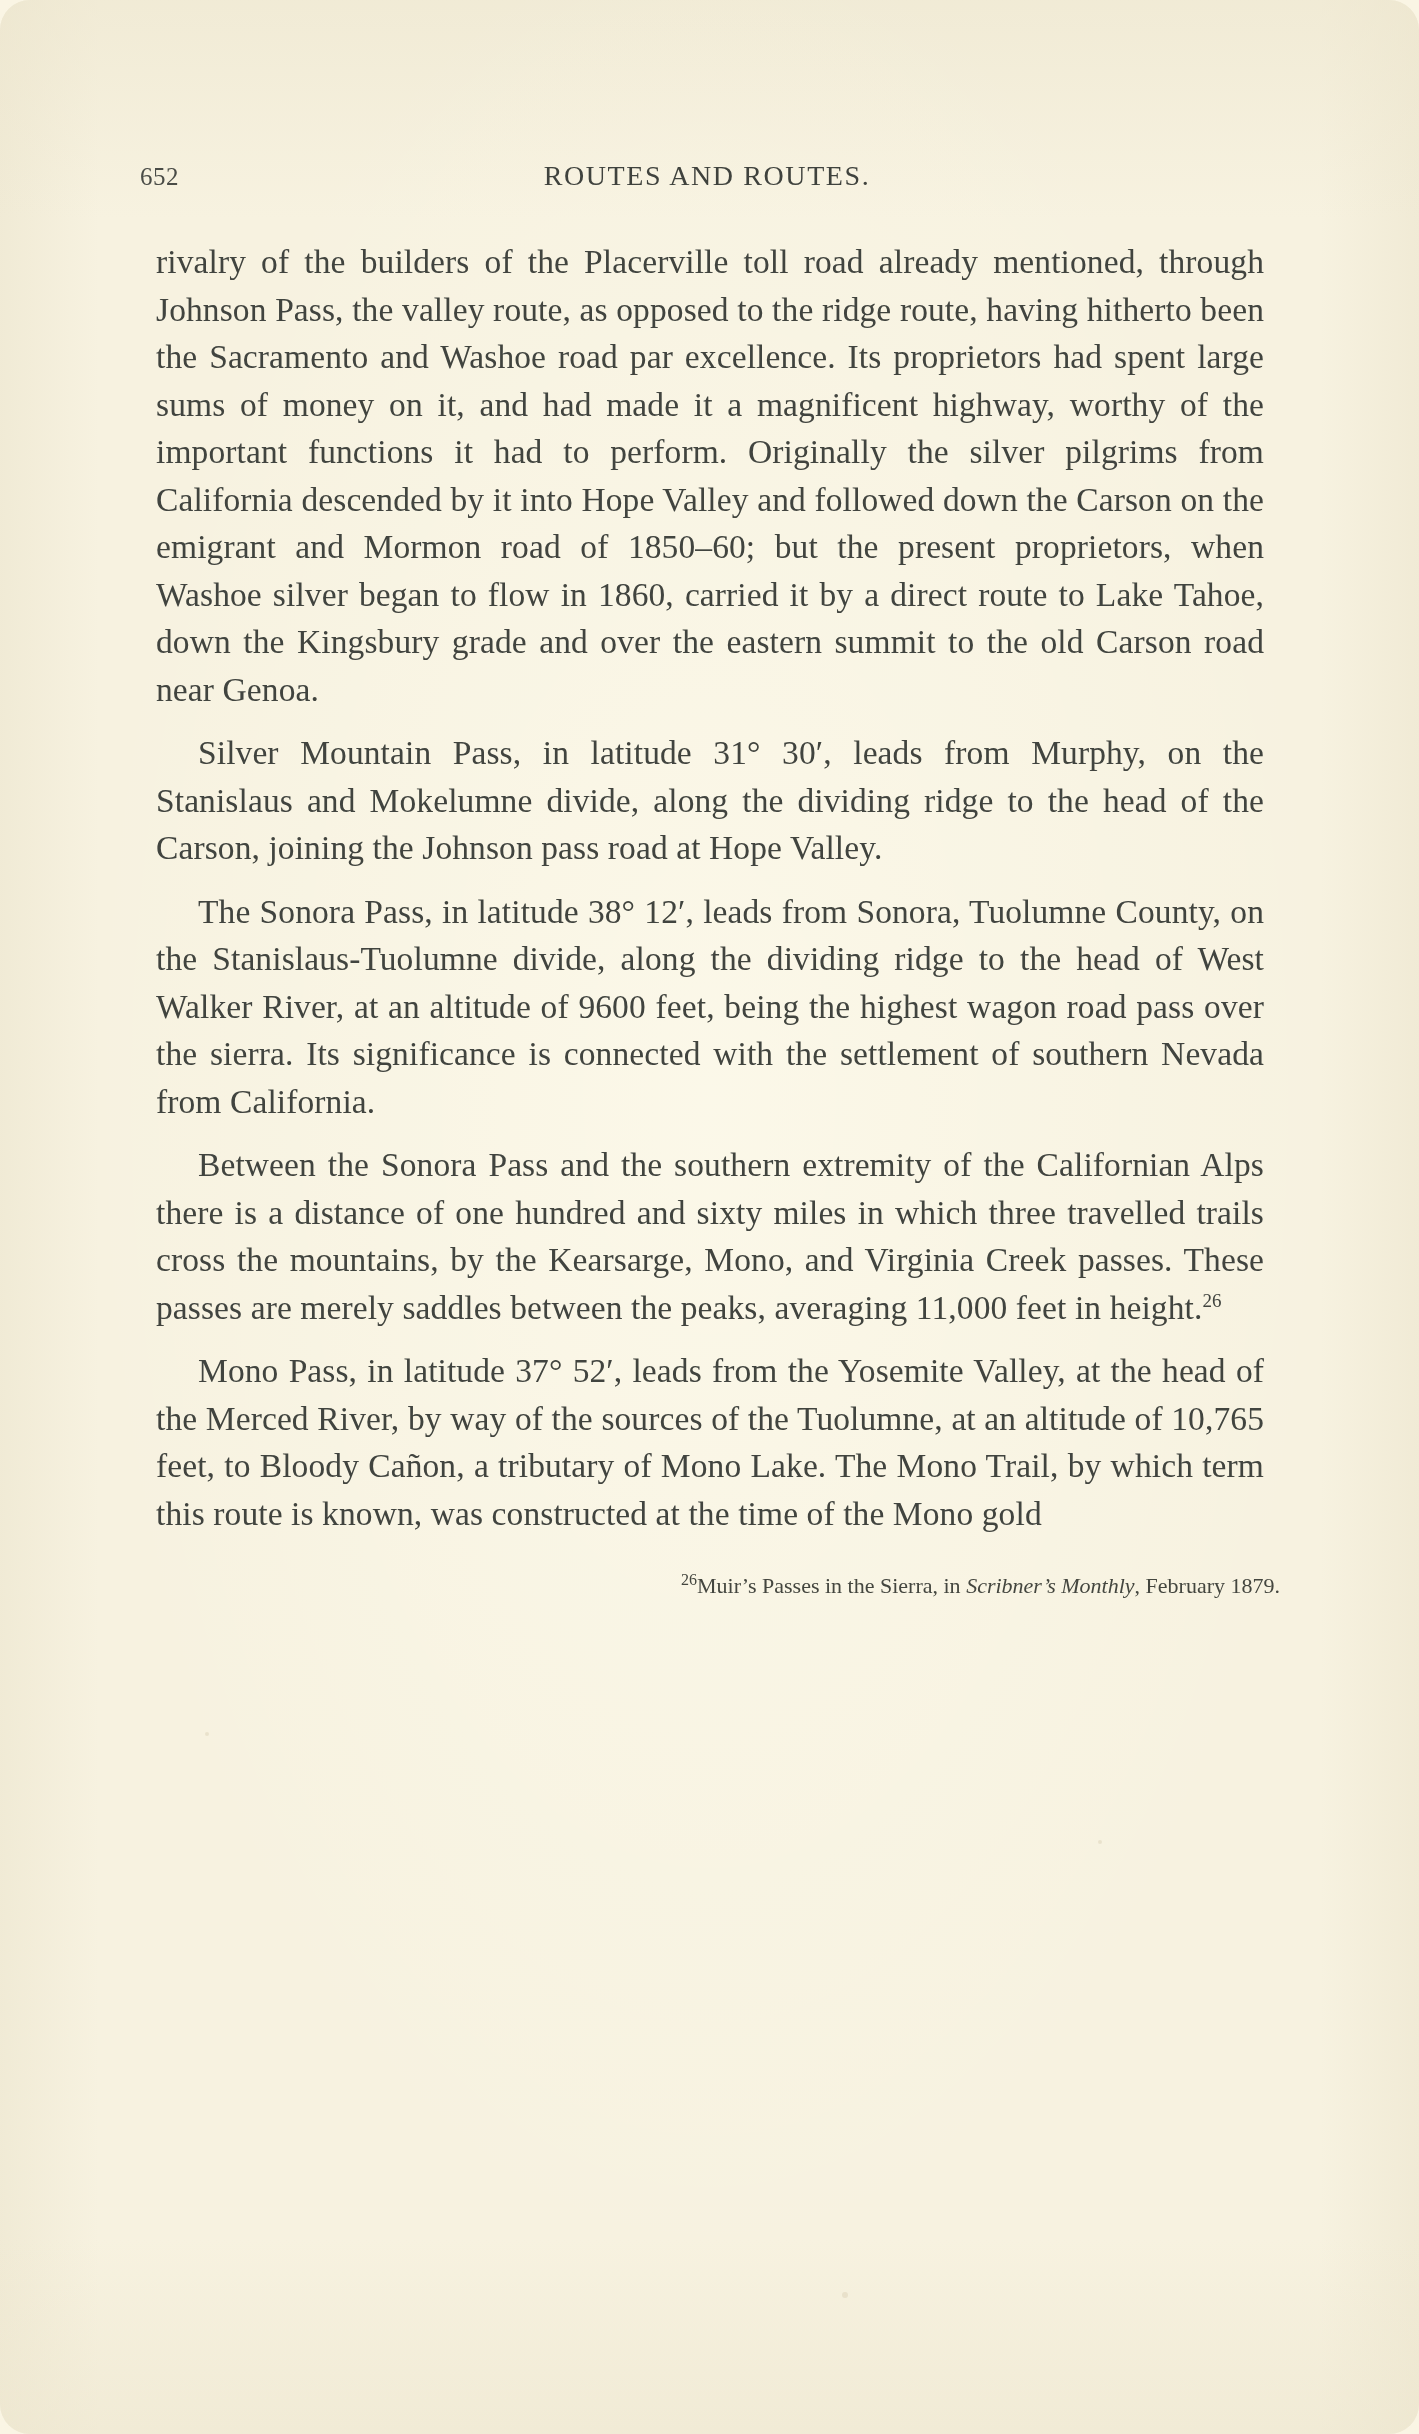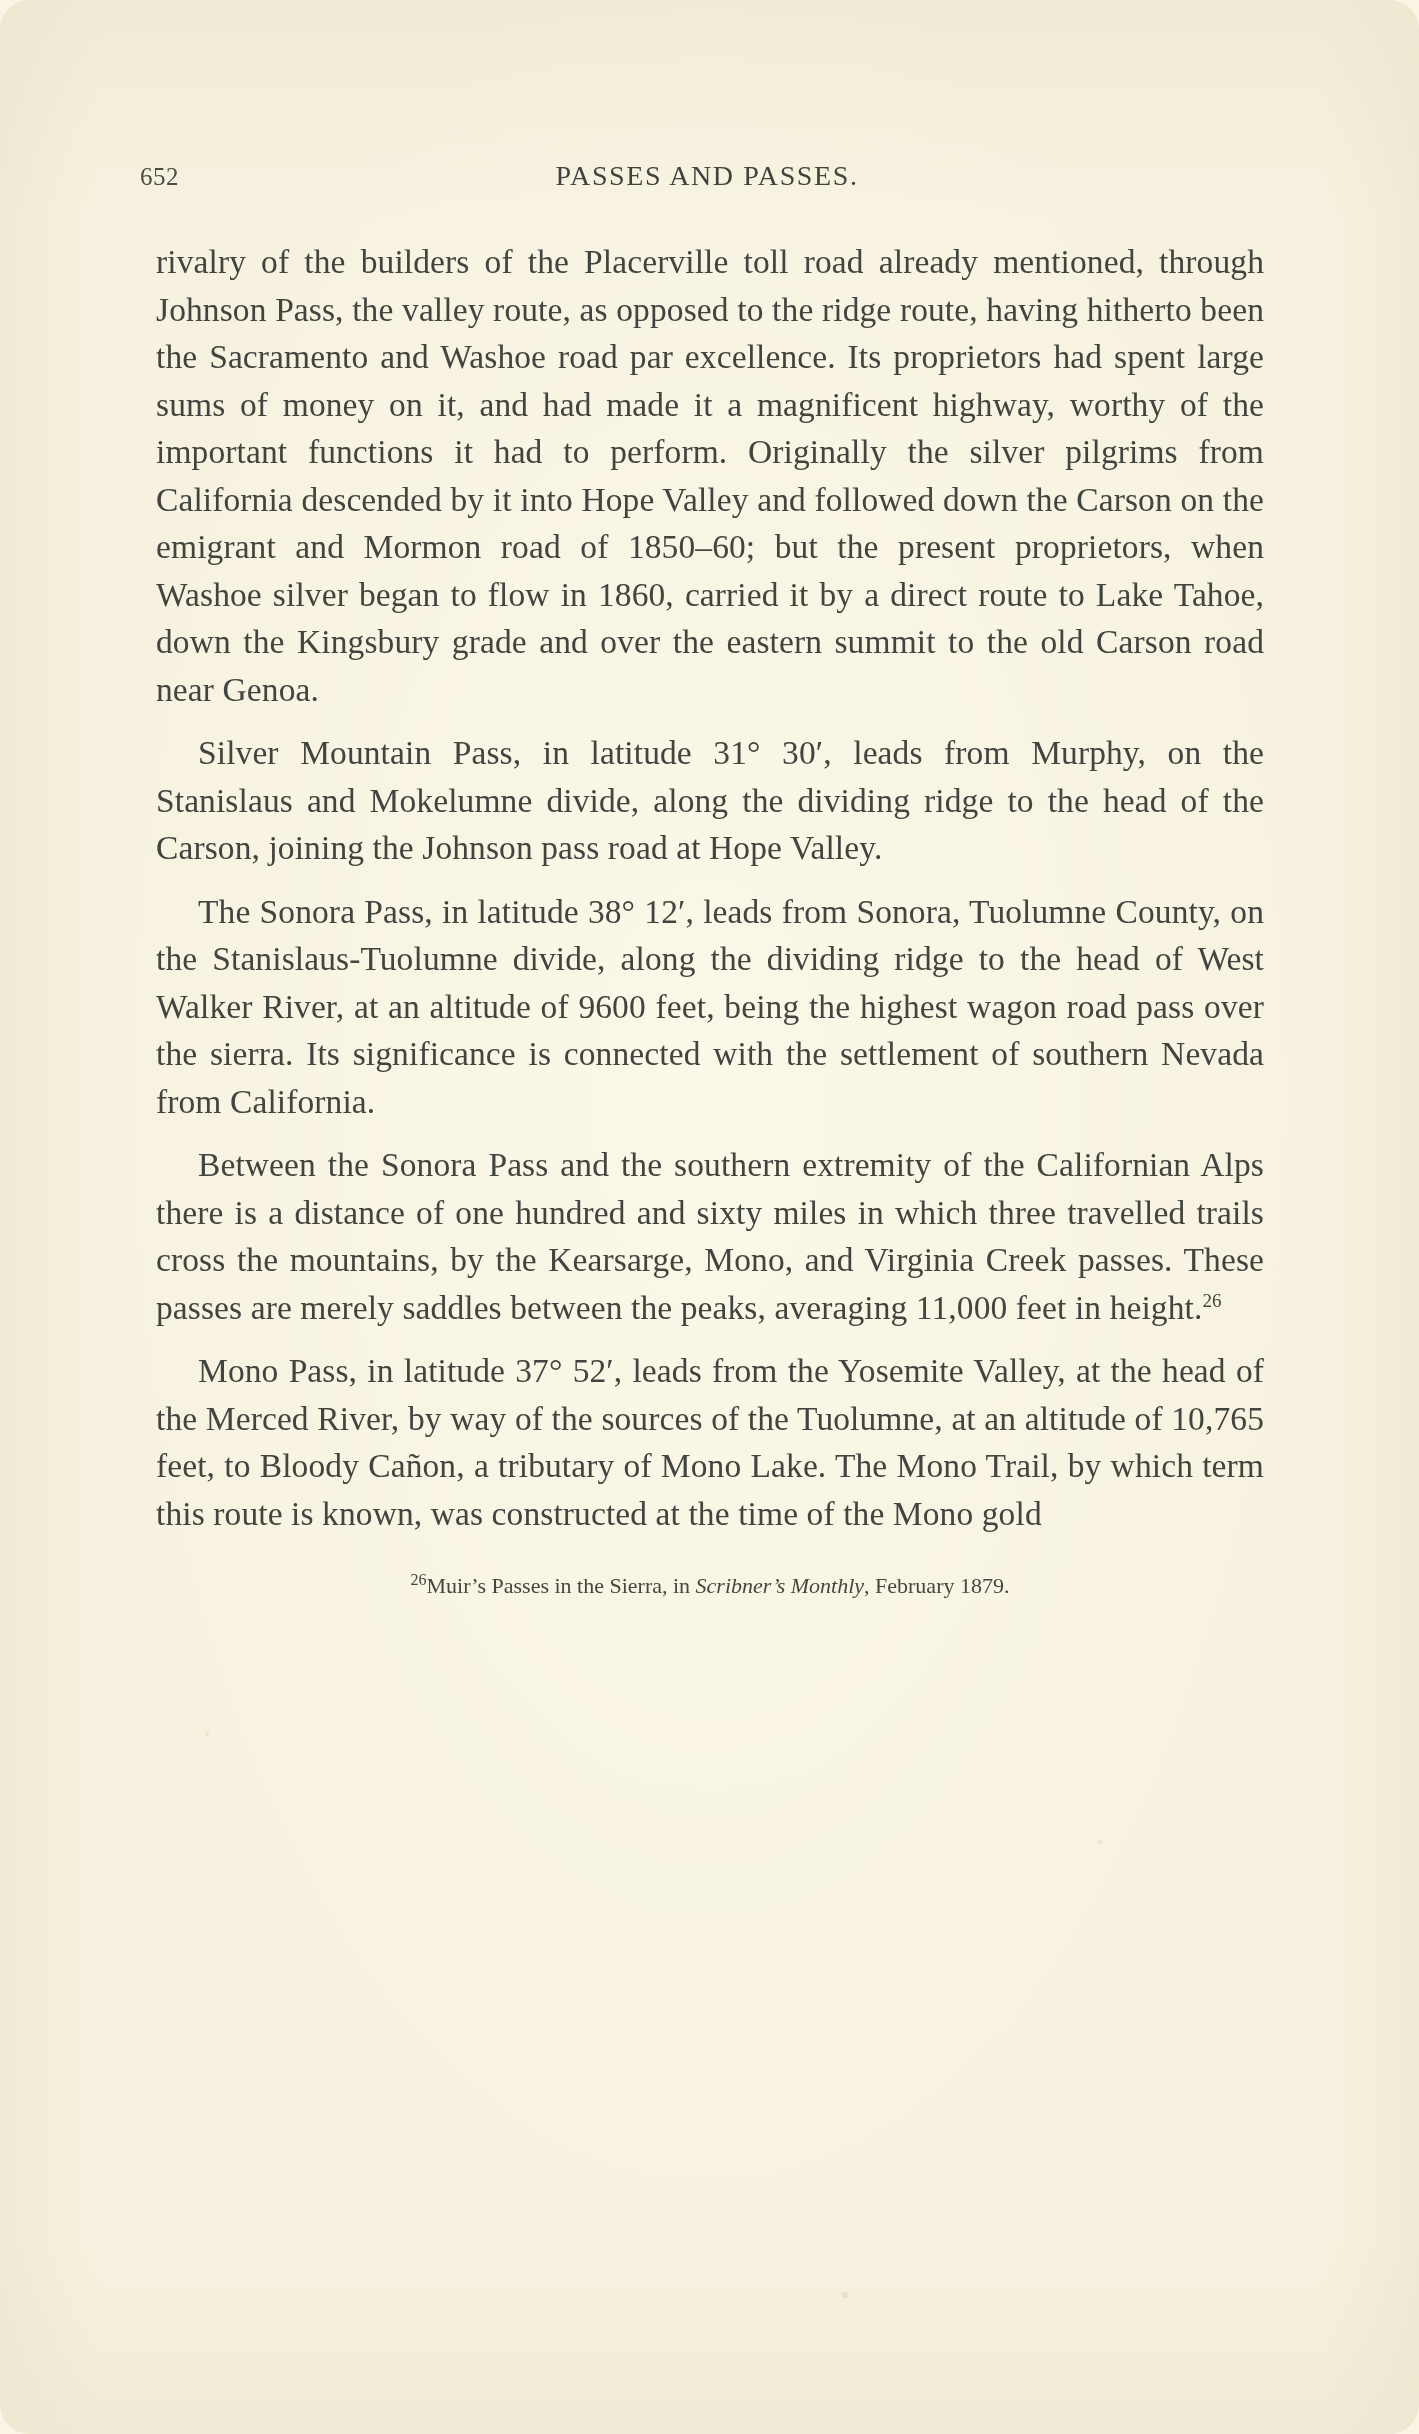--- a/index.html
+++ b/index.html
@@ -78,21 +78,21 @@
   }
   .footnote-rule {
     margin-top: 26px;
     width: 100%;
     height: 0;
   }
   .footnote {
     margin-top: 34px;
     font-size: 22px;
     line-height: 30px;
-    text-align: center;
+    text-align: right;
     color: #44463f;
   }
   .footnote .fn-mark {
     font-size: 16px;
     vertical-align: super;
     line-height: 0;
   }
   .footnote i {
     font-style: italic;
   }
@@ -112,21 +112,21 @@
   <div class="paper-tint"></div>
 
   <div class="speck" style="left:842px; top:2292px; width:6px; height:6px;"></div>
   <div class="speck" style="left:205px; top:1732px; width:4px; height:4px;"></div>
   <div class="speck" style="left:1098px; top:1840px; width:4px; height:4px;"></div>
 
   <div class="content">
 
     <div class="running-head">
       <div class="folio">652</div>
-      <div class="head-title">PASSES AND PASSES.</div>
+      <div class="head-title">ROUTES AND ROUTES.</div>
     </div>
 
     <div class="body-text">
       <p>rivalry of the builders of the Placerville toll road already mentioned, through Johnson Pass, the valley route, as opposed to the ridge route, having hitherto been the Sacramento and Washoe road par excellence. Its proprietors had spent large sums of money on it, and had made it a magnificent highway, worthy of the important functions it had to perform. Originally the silver pilgrims from California descended by it into Hope Valley and followed down the Carson on the emigrant and Mormon road of 1850–60; but the present proprietors, when Washoe silver began to flow in 1860, carried it by a direct route to Lake Tahoe, down the Kingsbury grade and over the eastern summit to the old Carson road near Genoa.</p>
       <p class="indent">Silver Mountain Pass, in latitude 31° 30′, leads from Murphy, on the Stanislaus and Mokelumne divide, along the dividing ridge to the head of the Carson, joining the Johnson pass road at Hope Valley.</p>
       <p class="indent">The Sonora Pass, in latitude 38° 12′, leads from Sonora, Tuolumne County, on the Stanislaus-Tuolumne divide, along the dividing ridge to the head of West Walker River, at an altitude of 9600 feet, being the highest wagon road pass over the sierra. Its significance is connected with the settlement of southern Nevada from California.</p>
       <p class="indent"><span>Between the Sonora Pass and the southern extremity of the Californian Alps there is a distance of one hundred and sixty miles in which three travelled trails cross the mountains, by the Kearsarge, Mono, and Virginia Creek passes. These passes are merely saddles between the peaks, averaging 11,000 feet in height.</span><sup class="fn">26</sup></p>
       <p class="indent">Mono Pass, in latitude 37° 52′, leads from the Yosemite Valley, at the head of the Merced River, by way of the sources of the Tuolumne, at an altitude of 10,765 feet, to Bloody Cañon, a tributary of Mono Lake. The Mono Trail, by which term this route is known, was constructed at the time of the Mono gold</p>
     </div>
 

